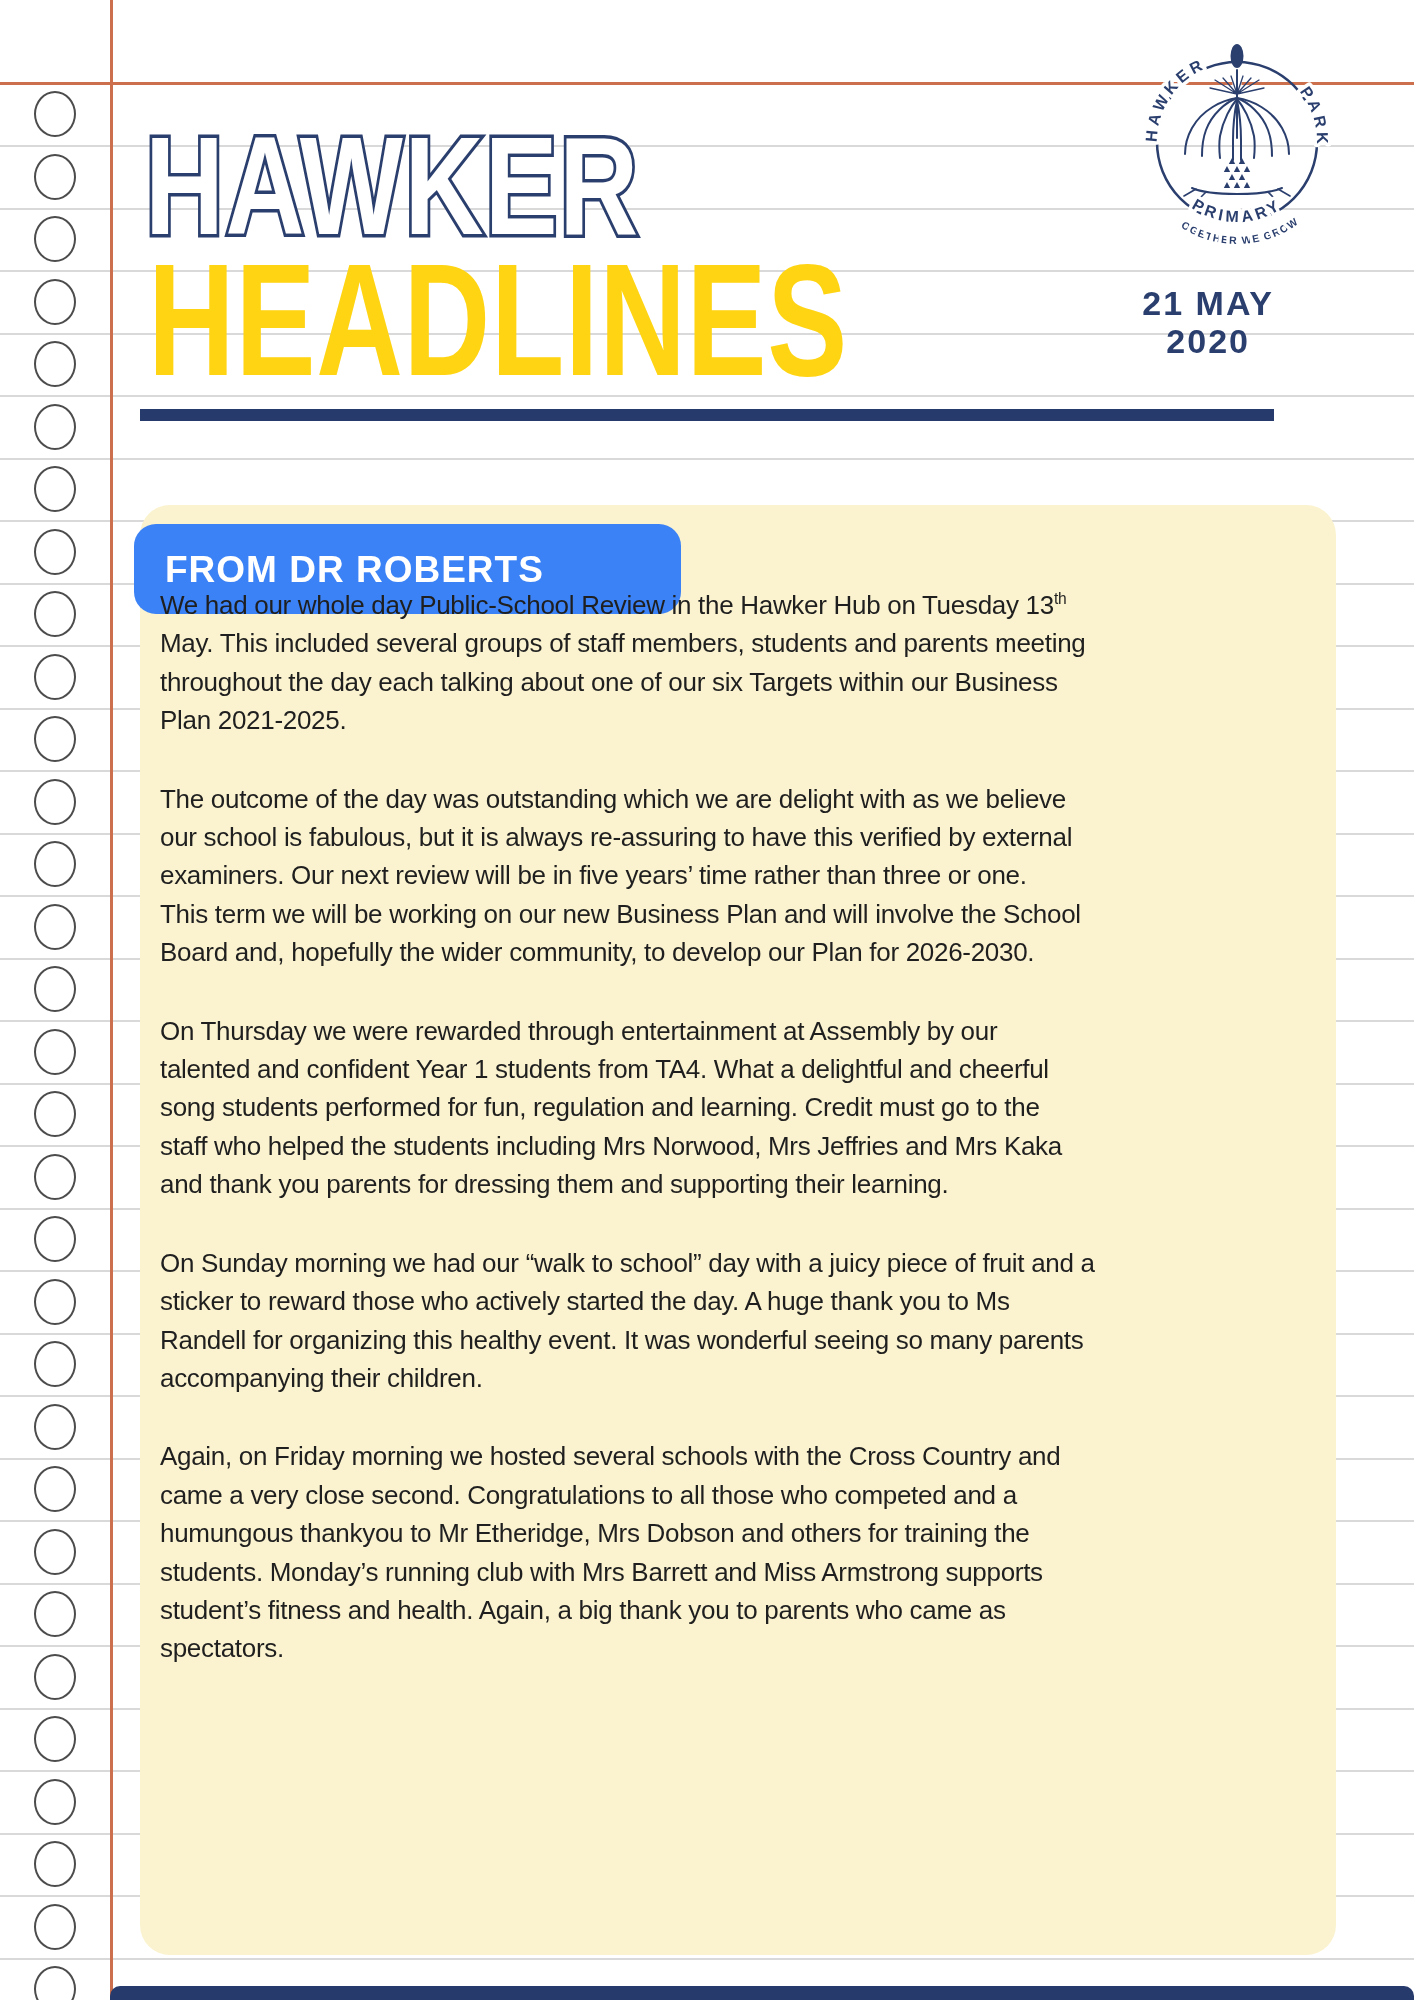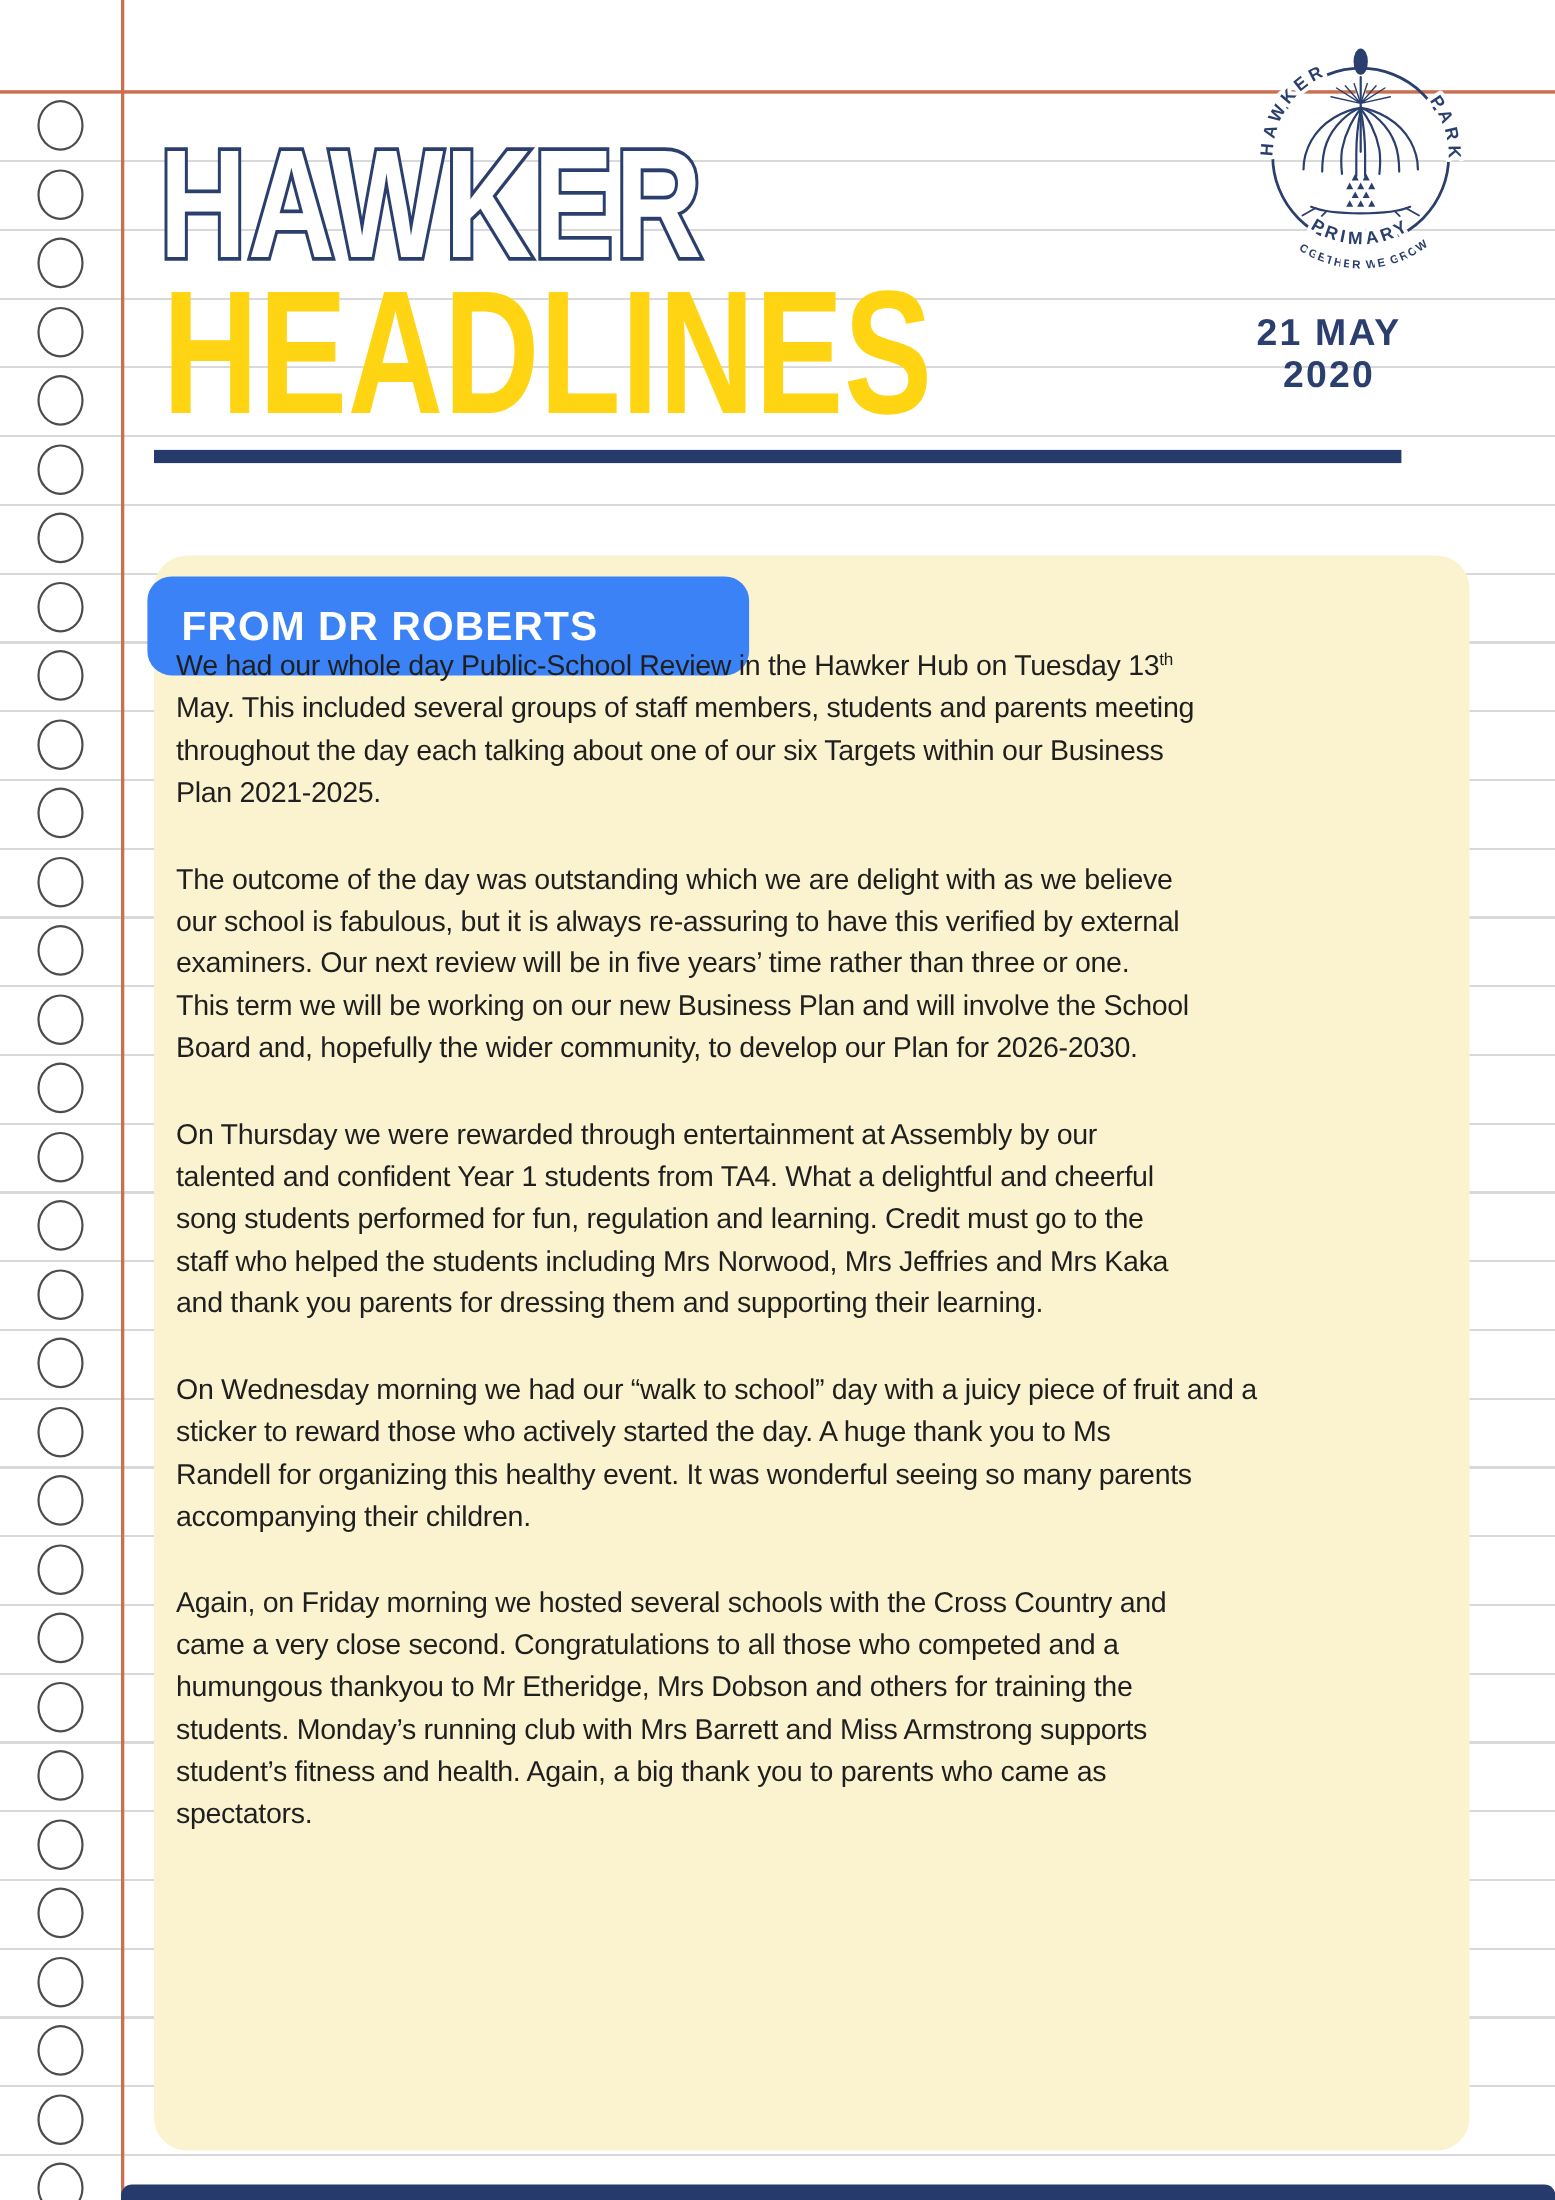--- a/index.html
+++ b/index.html
@@ -153,21 +153,21 @@
 May. This included several groups of staff members, students and parents meeting
 throughout the day each talking about one of our six Targets within our Business
 Plan 2021-2025.</div><div class="para">The outcome of the day was outstanding which we are delight with as we believe
 our school is fabulous, but it is always re-assuring to have this verified by external
 examiners. Our next review will be in five years’ time rather than three or one.
 This term we will be working on our new Business Plan and will involve the School
 Board and, hopefully the wider community, to develop our Plan for 2026-2030.</div><div class="para">On Thursday we were rewarded through entertainment at Assembly by our
 talented and confident Year 1 students from TA4. What a delightful and cheerful
 song students performed for fun, regulation and learning. Credit must go to the
 staff who helped the students including Mrs Norwood, Mrs Jeffries and Mrs Kaka
-and thank you parents for dressing them and supporting their learning.</div><div class="para">On Wednesday morning we had our “walk to school” day with a juicy piece of fruit and a
+and thank you parents for dressing them and supporting their learning.</div><div class="para">On Sunday morning we had our “walk to school” day with a juicy piece of fruit and a
 sticker to reward those who actively started the day. A huge thank you to Ms
 Randell for organizing this healthy event. It was wonderful seeing so many parents
 accompanying their children.</div><div class="para">Again, on Friday morning we hosted several schools with the Cross Country and
 came a very close second. Congratulations to all those who competed and a
 humungous thankyou to Mr Etheridge, Mrs Dobson and others for training the
 students. Monday’s running club with Mrs Barrett and Miss Armstrong supports
 student’s fitness and health. Again, a big thank you to parents who came as
 spectators.</div></div>
 
   <div class="bottom-strip"></div>

